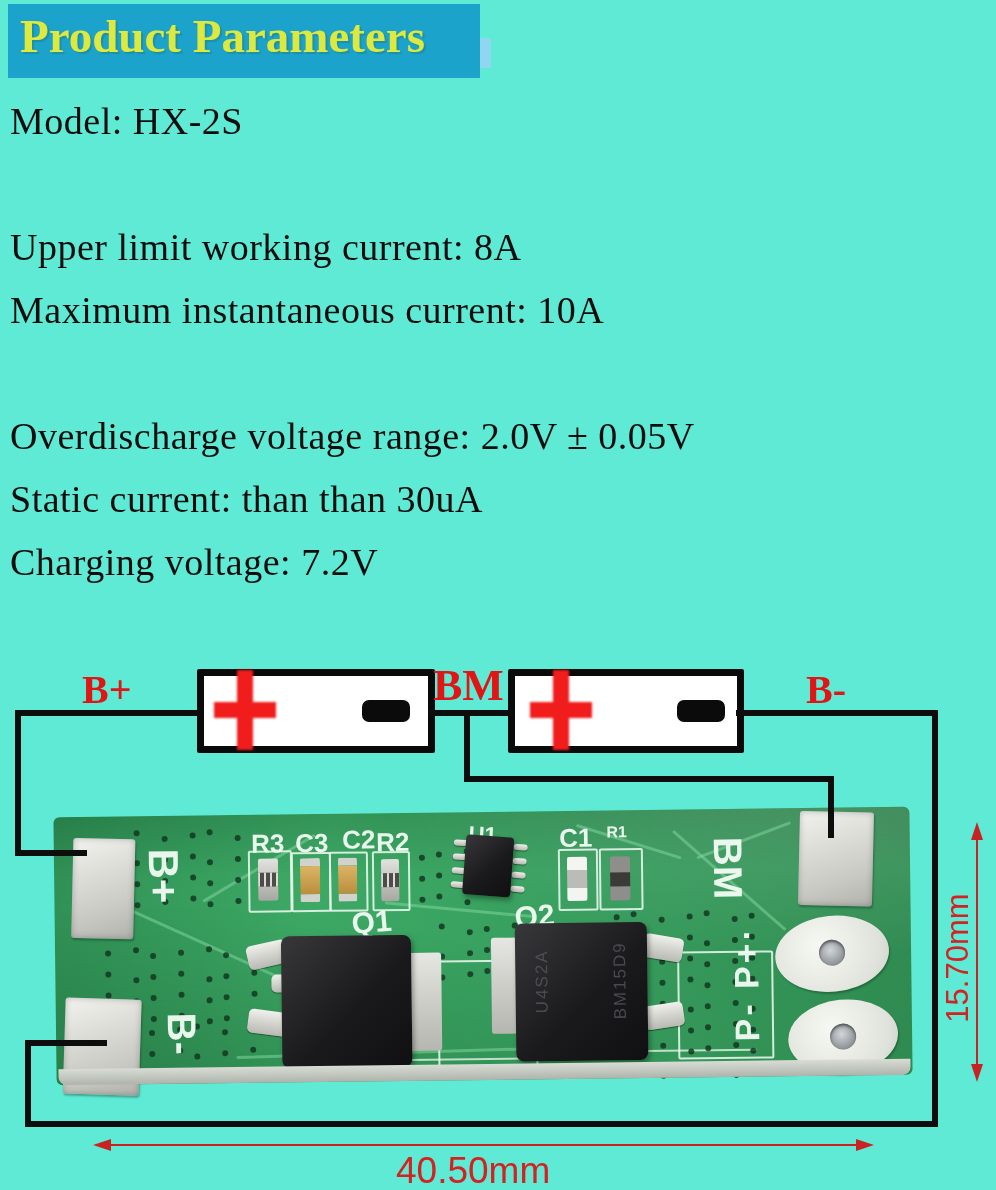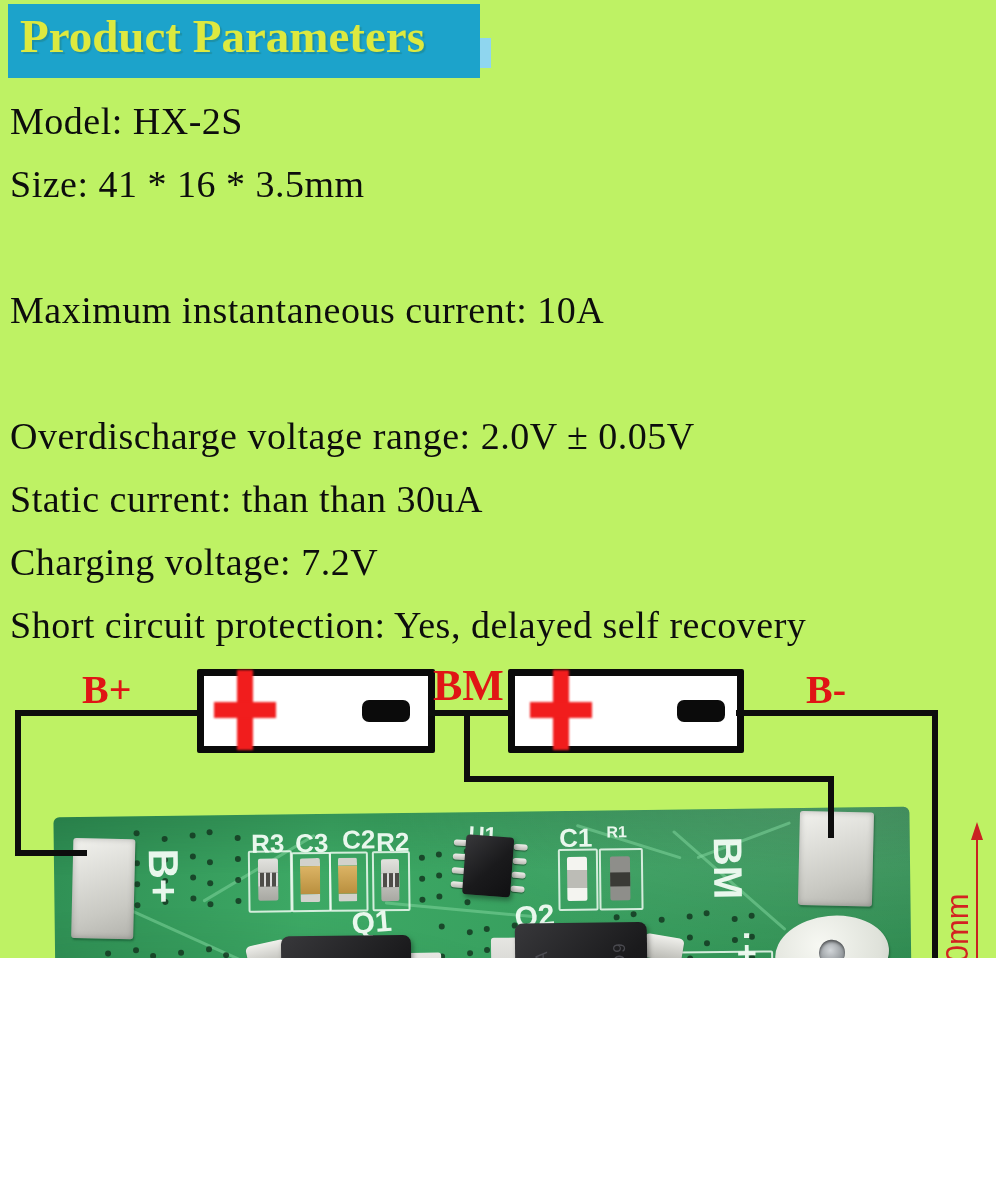--- a/index.html
+++ b/index.html
@@ -1,16 +1,16 @@
 <!DOCTYPE html>
 <html><head>
 <meta charset="utf-8">
 <style>
   html,body{margin:0;padding:0;background:#ffffff;}
-  .page{position:relative;width:996px;height:958px;background:#bef264;overflow:hidden;
+  .page{position:relative;width:996px;height:1190px;background:#5eead4;overflow:hidden;
         font-family:"Liberation Serif",serif;}
 
   
   .header{position:absolute;left:8px;top:4px;width:472px;height:74px;background:#1CA3CB;}
   .header-title{position:absolute;left:12px;top:5px;font-size:47px;font-weight:bold;
         color:#DDE93F;white-space:nowrap;text-shadow:2px 2px 1px rgba(30,90,60,.25);}
   .header-tab{position:absolute;left:480px;top:38px;width:11px;height:30px;background:#8FD6EF;}
 
   
   .spec-line{position:absolute;left:10px;font-size:38px;color:#0d0d0d;white-space:nowrap;
@@ -77,26 +77,25 @@
 <body>
 
 <div class="page">
 
   <div class="header">
     <div class="header-title">Product Parameters</div>
   </div>
   <div class="header-tab"></div>
 
   <div class="spec-line" style="top:99px">Model: HX-2S</div>
-  <div class="spec-line" style="top:162px">Size: 41 * 16 * 3.5mm</div>
+  <div class="spec-line" style="top:225px">Upper limit working current: 8A</div>
   <div class="spec-line" style="top:288px">Maximum instantaneous current: 10A</div>
   <div class="spec-line" style="top:414px">Overdischarge voltage range: 2.0V ± 0.05V</div>
   <div class="spec-line" style="top:477px">Static current: than than 30uA</div>
   <div class="spec-line" style="top:540px">Charging voltage: 7.2V</div>
-  <div class="spec-line" style="top:603px">Short circuit protection: Yes, delayed self recovery</div>
 
   <div class="board">
     <div class="trace" style="left:40px;top:120px;width:190px;transform:rotate(25deg)"></div>
     <div class="trace" style="left:140px;top:52px;width:130px;transform:rotate(-30deg)"></div>
     <div class="trace" style="left:330px;top:96px;width:150px;transform:rotate(6deg)"></div>
     <div class="trace" style="left:520px;top:30px;width:110px;transform:rotate(18deg)"></div>
     <div class="trace" style="left:600px;top:70px;width:150px;transform:rotate(42deg)"></div>
     <div class="trace" style="left:180px;top:238px;width:340px;transform:rotate(-1deg)"></div>
     <div class="trace" style="left:640px;top:30px;width:100px;transform:rotate(-20deg)"></div>
     <div class="wtrace" style="left:230px;top:246px;width:260px"></div>

